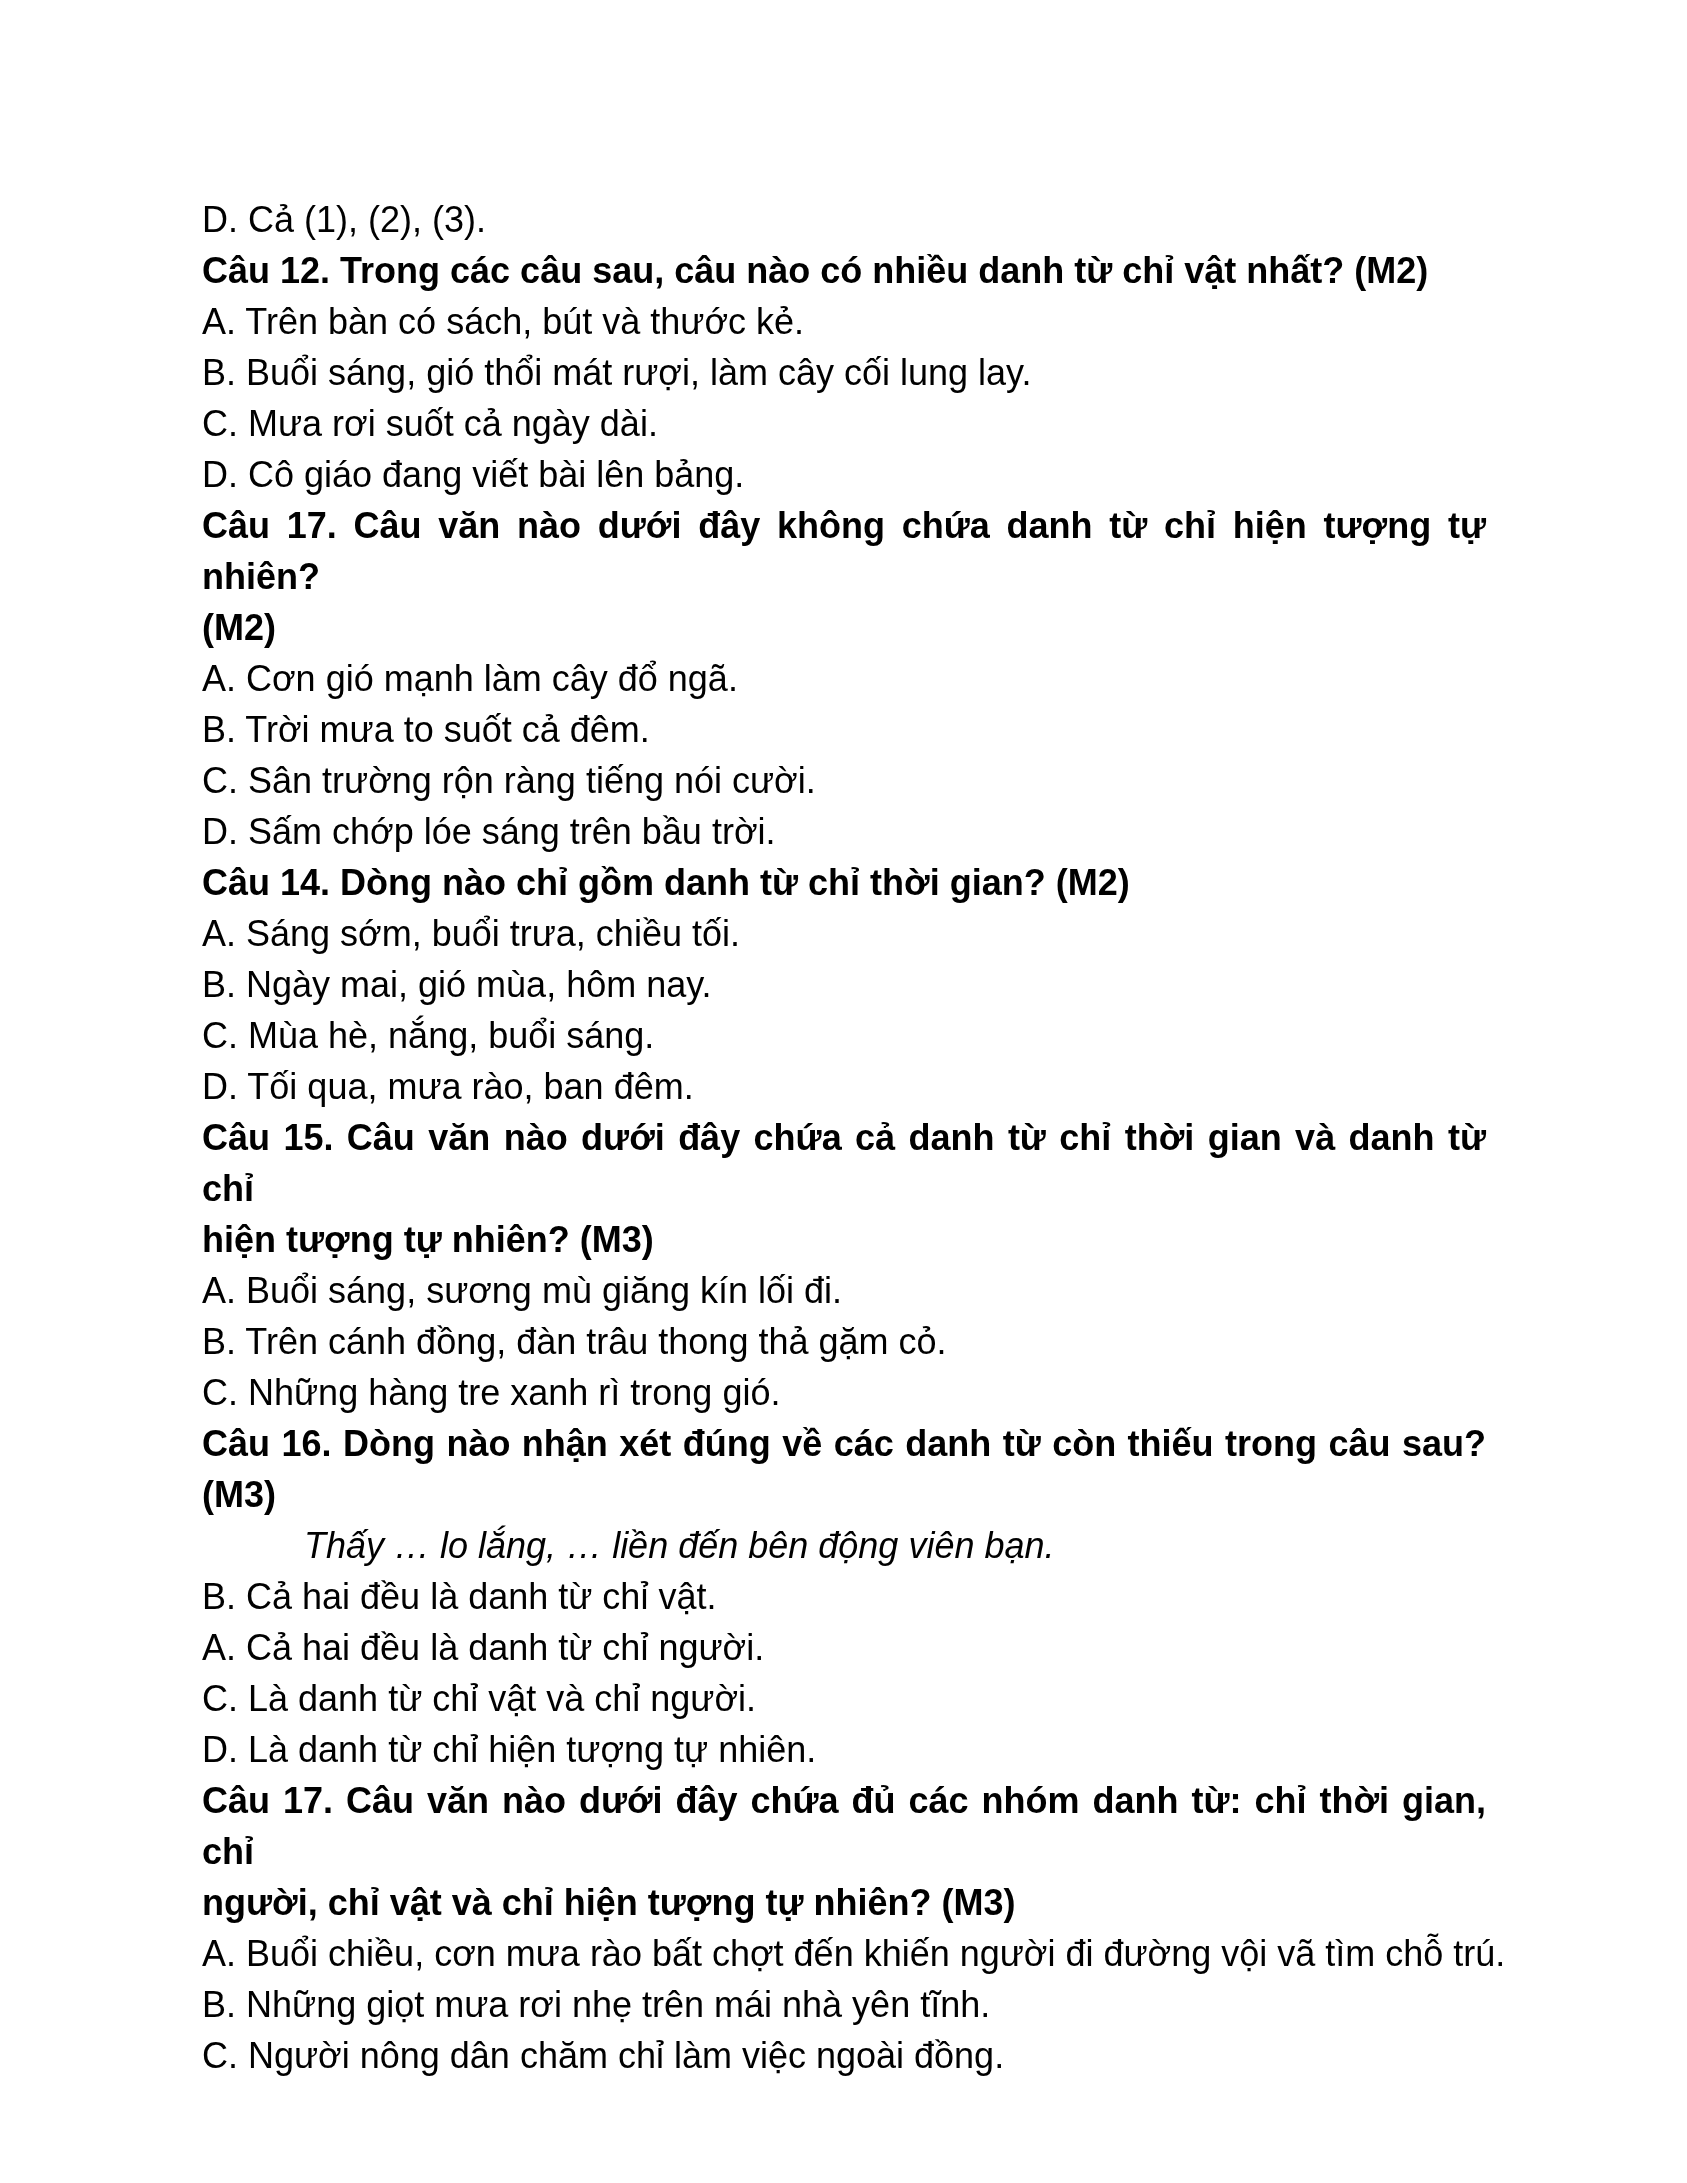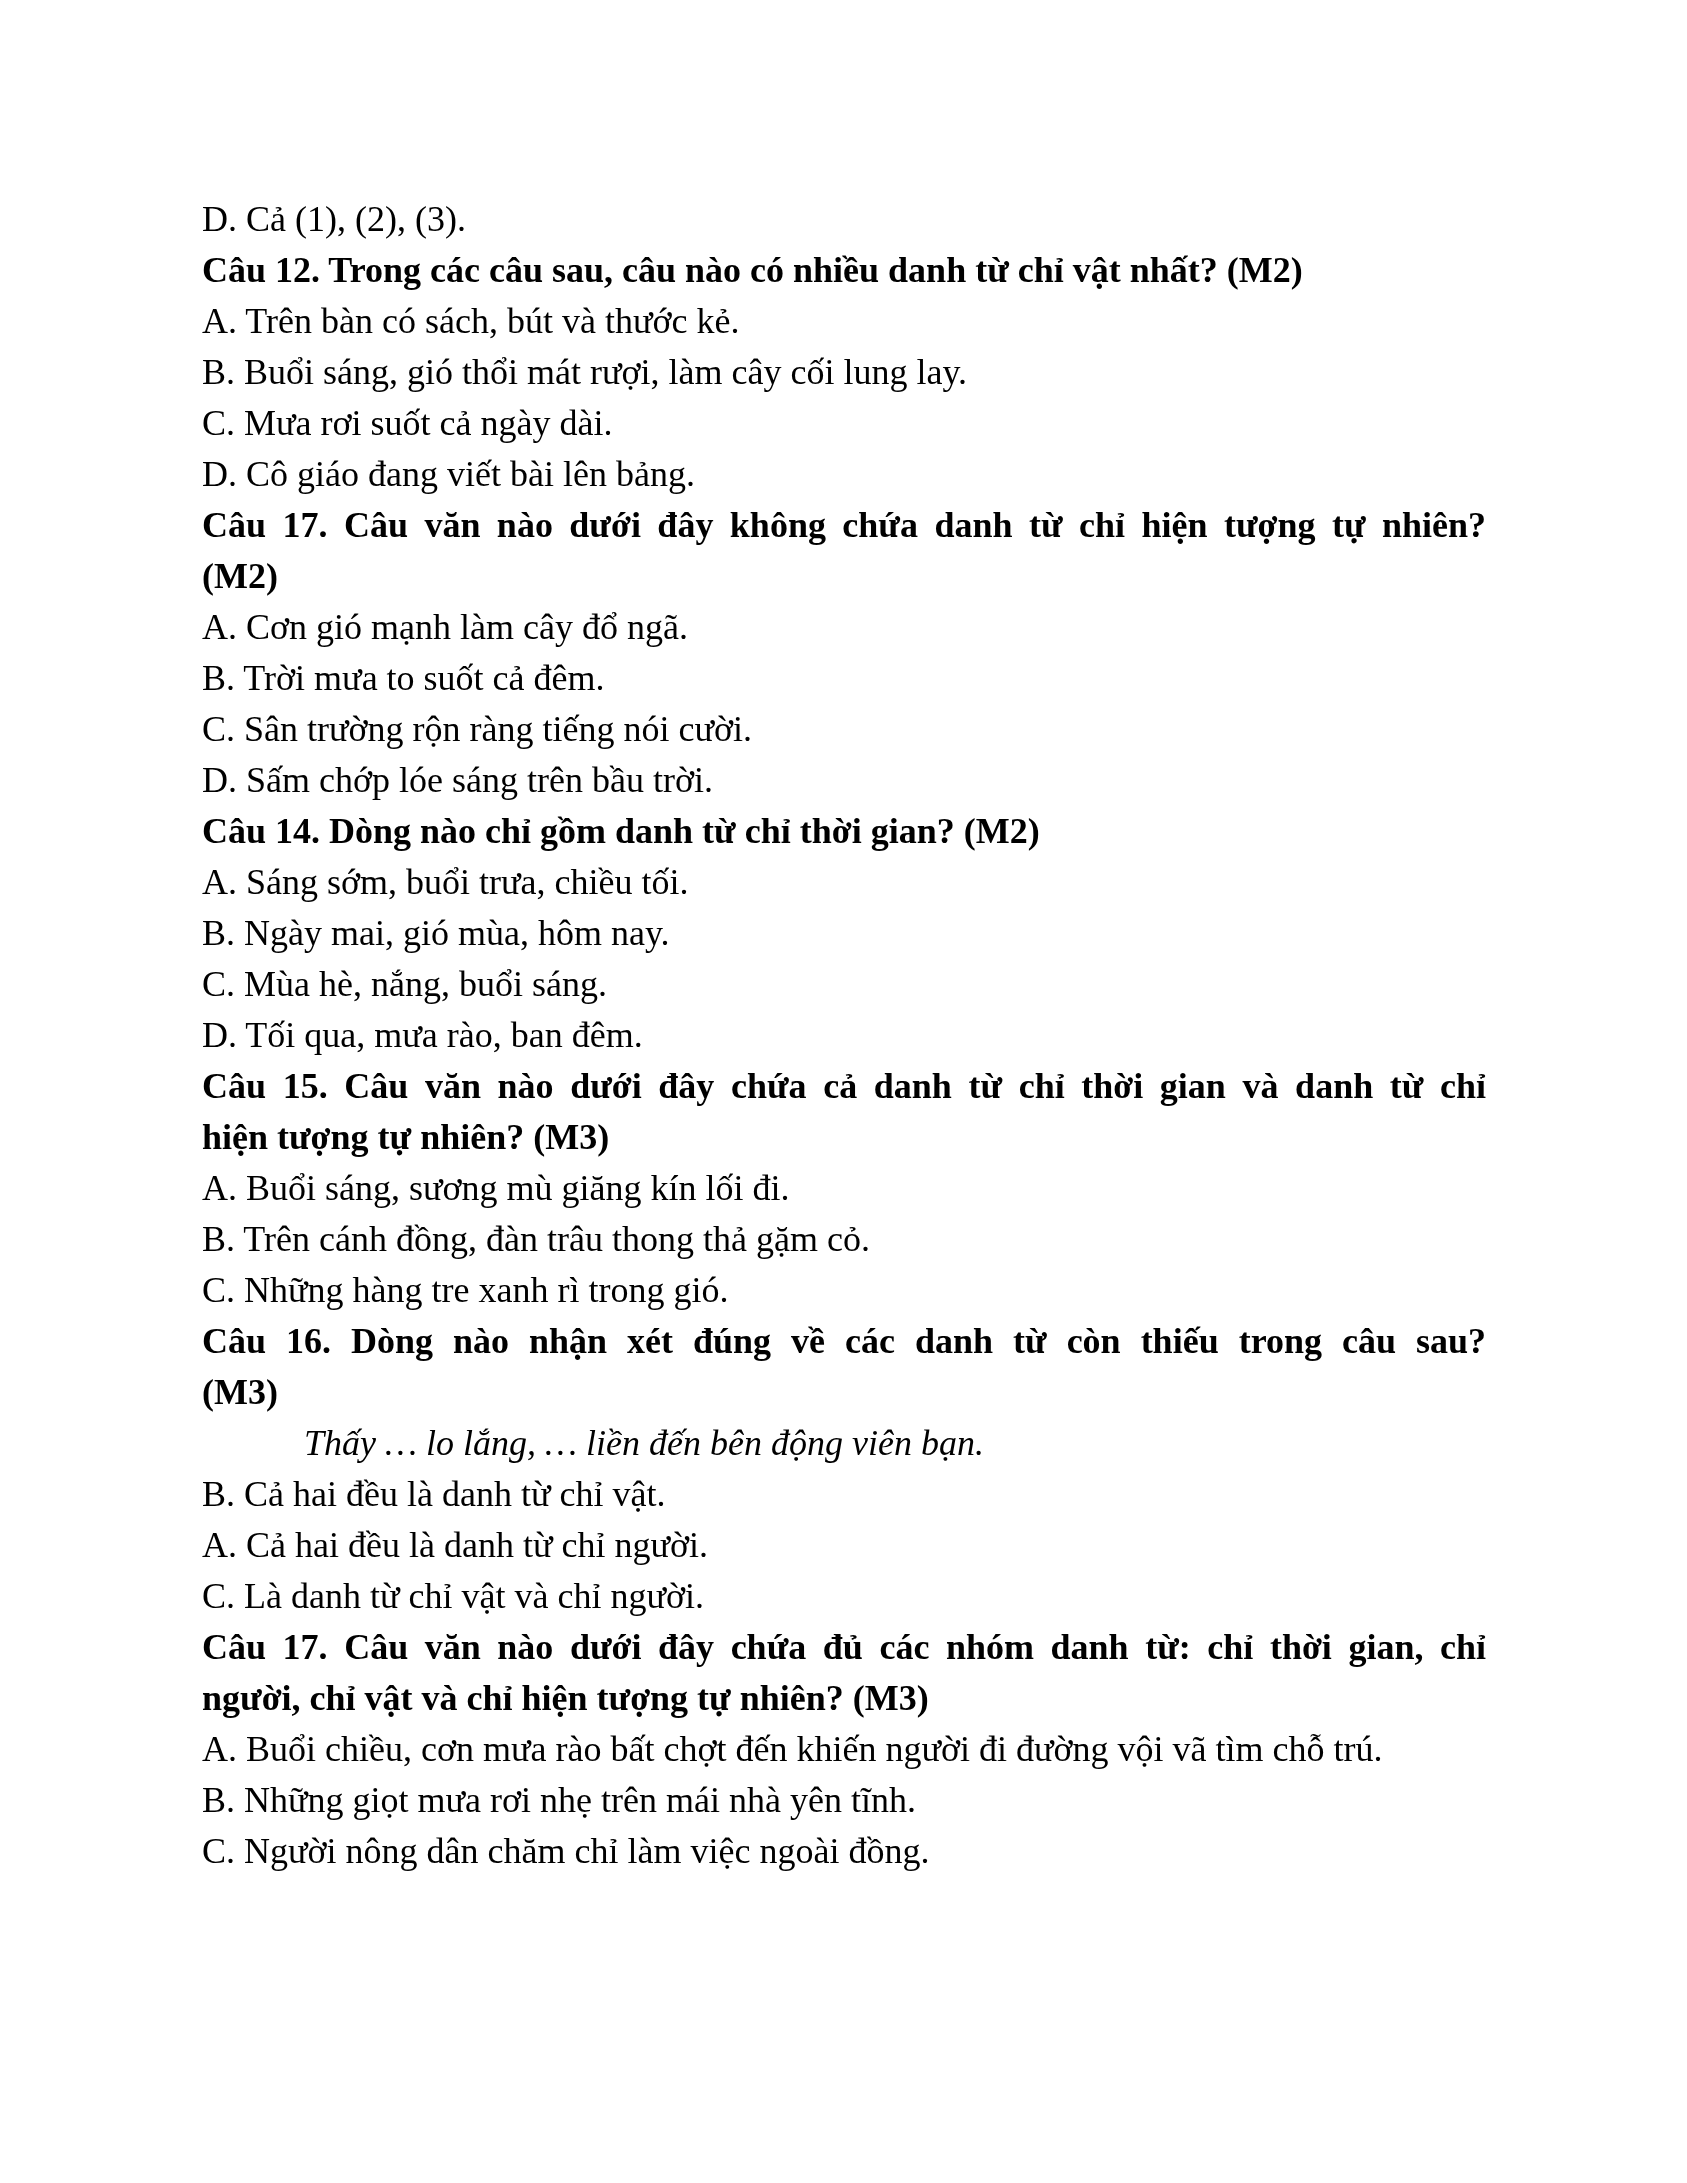--- a/index.html
+++ b/index.html
@@ -7,21 +7,21 @@
     width: 1687px;
     height: 2183px;
     background: #ffffff;
   }
   .page {
     position: relative;
     width: 1687px;
     height: 2183px;
     background: #ffffff;
     overflow: hidden;
-    font-family: Liberation Serif, serif;
+    font-family: Liberation Sans, sans-serif;
     color: #000000;
   }
   .content {
     position: absolute;
     left: 202px;
     top: 194px;
     width: 1284px;
     font-size: 36px;
     line-height: 51px;
   }
@@ -61,20 +61,21 @@
       <div class="line bold">hiện tượng tự nhiên? (M3)</div>
       <div class="line">A. Buổi sáng, sương mù giăng kín lối đi.</div>
       <div class="line">B. Trên cánh đồng, đàn trâu thong thả gặm cỏ.</div>
       <div class="line">C. Những hàng tre xanh rì trong gió.</div>
       <div class="line bold stretch">Câu 16. Dòng nào nhận xét đúng về các danh từ còn thiếu trong câu sau?</div>
       <div class="line bold">(M3)</div>
       <div class="line italic indent">Thấy … lo lắng, … liền đến bên động viên bạn.</div>
       <div class="line">B. Cả hai đều là danh từ chỉ vật.</div>
       <div class="line">A. Cả hai đều là danh từ chỉ người.</div>
       <div class="line">C. Là danh từ chỉ vật và chỉ người.</div>
+      <div class="line">D. Là danh từ chỉ hiện tượng tự nhiên.</div>
       <div class="line bold stretch">Câu 17. Câu văn nào dưới đây chứa đủ các nhóm danh từ: chỉ thời gian, chỉ</div>
       <div class="line bold">người, chỉ vật và chỉ hiện tượng tự nhiên? (M3)</div>
       <div class="line">A. Buổi chiều, cơn mưa rào bất chợt đến khiến người đi đường vội vã tìm chỗ trú.</div>
       <div class="line">B. Những giọt mưa rơi nhẹ trên mái nhà yên tĩnh.</div>
       <div class="line">C. Người nông dân chăm chỉ làm việc ngoài đồng.</div>
     </div>
 </div>
 
 
 </body></html>

